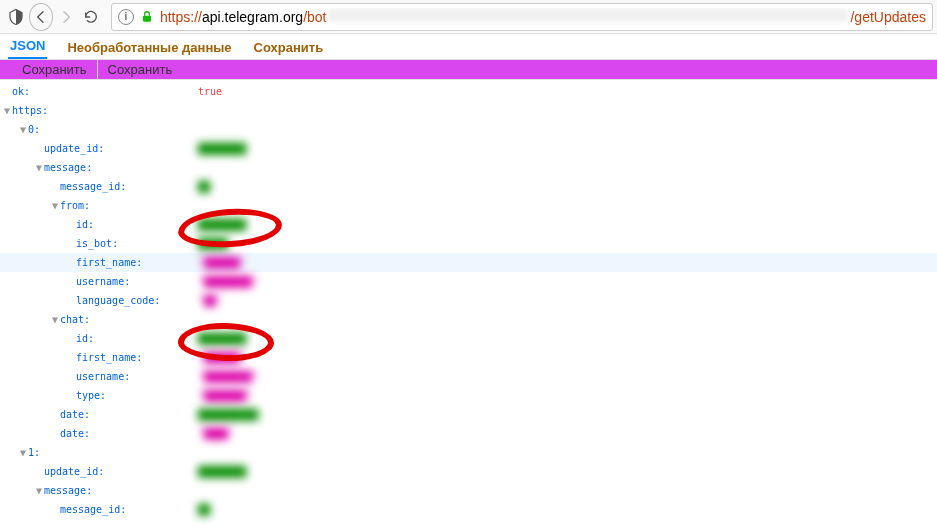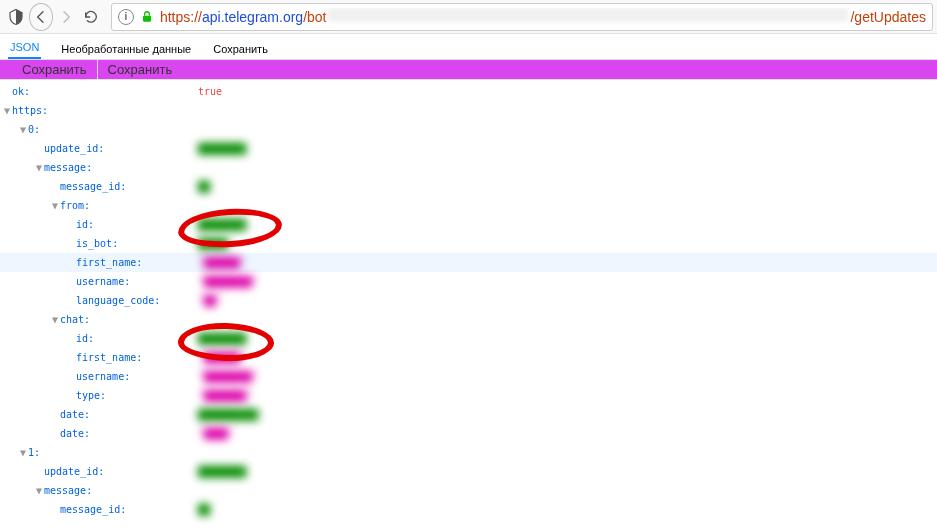--- a/index.html
+++ b/index.html
@@ -38,37 +38,38 @@
     align-items: center;
     padding: 0 6px;
     background: #fff;
     color: #555;
     font-size: 14px;
     gap: 6px;
   }
   .urlbar .info { width:16px;height:16px;border:1px solid #888;border-radius:50%;display:flex;align-items:center;justify-content:center;font-size:10px;font-weight:bold;color:#666;}
   .urlbar .lock svg { display:block; }
   .urltext { white-space: nowrap; overflow:hidden; }
-  .urltext .dom { color:#1d4ed8; }
+  .urltext .dom { color:#000000; }
   .urltext .rest { color:#c2410c; }
   .blurbar {
     display:inline-block; width:520px; height:14px; margin:0 2px;
     background: #f0f0f0; filter: blur(2px); border-radius:3px;
   }
 
   .tabsrow {
     display:flex; align-items:flex-end;
     border-bottom: 1px solid #ddd;
     background:#fff;
     height: 26px;
     padding: 0 8px;
     gap: 18px;
-    font-size: 11px;
+    font-size: 13px;
+    font-weight: bold;
   }
-  .tab { padding: 4px 2px; cursor:pointer; color:#000000; }
+  .tab { padding: 4px 2px; cursor:pointer; color:#a16207; }
   .tab.active { color:#0a84ff; border-bottom:2px solid #0a84ff; }
 
   .actionsrow {
     display:flex; align-items:center;
     height: 20px;
     background:#d946ef;
     border-bottom:1px solid #e1e1e1;
     font-size: 13px;
     padding-left: 12px;
   }

